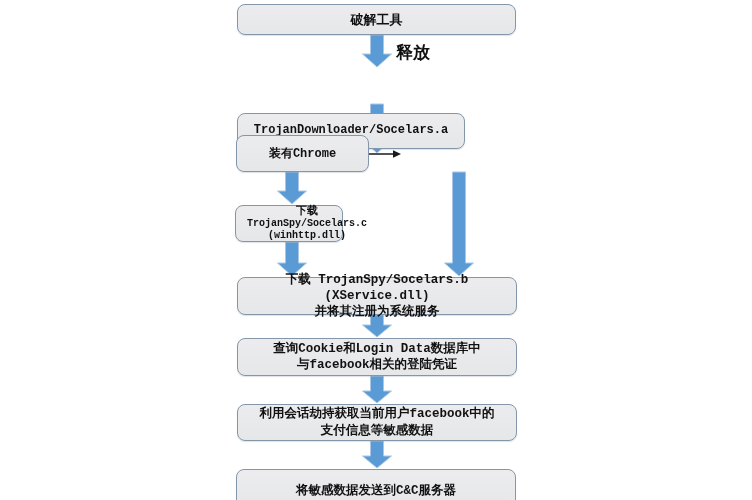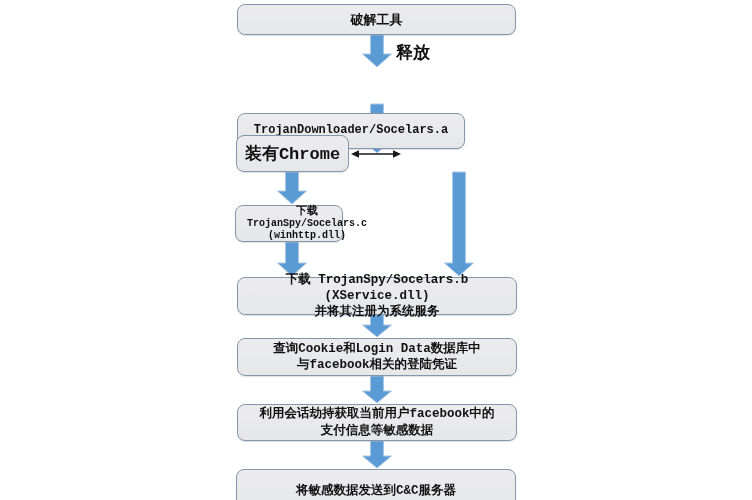--- a/index.html
+++ b/index.html
@@ -18,21 +18,21 @@
     background:linear-gradient(180deg,#ececee 0%,#e6e7e9 100%);
     border:1.5px solid var(--box-border);
     border-radius:8px;
     display:flex;flex-direction:column;align-items:center;justify-content:center;
     font-weight:bold;color:var(--text);text-align:center;
     box-shadow:0 1px 1px rgba(120,140,160,0.25);
     font-family:Liberation Mono, monospace;
   }
   .n1{left:237px;top:4px;width:279px;height:31px;font-size:13px;}
   .n2{left:237px;top:68px;width:228px;height:36px;font-size:12px;line-height:1.3;margin-top:45px;}
-  .n3{left:236px;top:135px;width:113px;height:37px;font-size:17px;}
+  .n3{left:236px;top:135px;width:133px;height:37px;font-size:12px;}
   .n4{left:403px;top:135px;width:110px;height:37px;font-size:12.5px;}
   .n5{left:235px;top:205px;width:108px;height:37px;font-size:10px;line-height:1.18;padding-left:36px;}
   .n5 .l1{font-size:11px;}
   .n6{left:237px;top:277px;width:280px;height:38px;font-size:12.5px;line-height:1.3;}
   .n7{left:237px;top:338px;width:280px;height:38px;font-size:12.5px;line-height:1.3;}
   .n8{left:237px;top:404px;width:280px;height:37px;font-size:12.5px;line-height:1.3;}
   .n9{left:236px;top:469px;width:280px;height:42px;font-size:12.5px;justify-content:flex-start;padding-top:12px;}
   .edge-label{
     position:absolute;left:396px;top:41px;font-size:17px;font-weight:bold;color:var(--text);
   }

